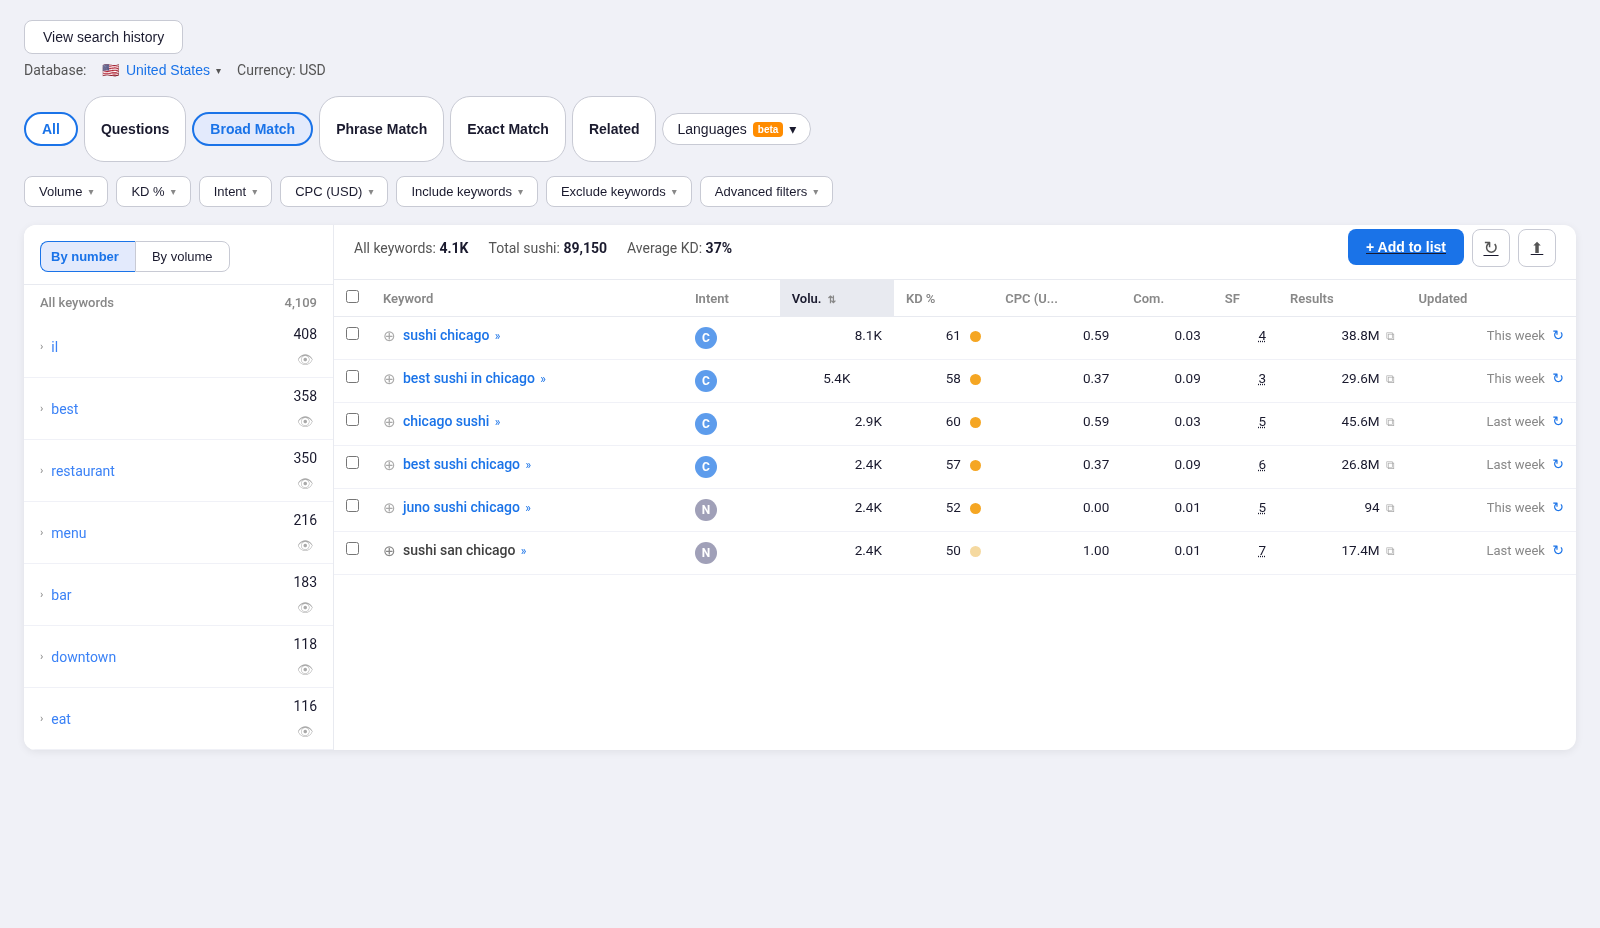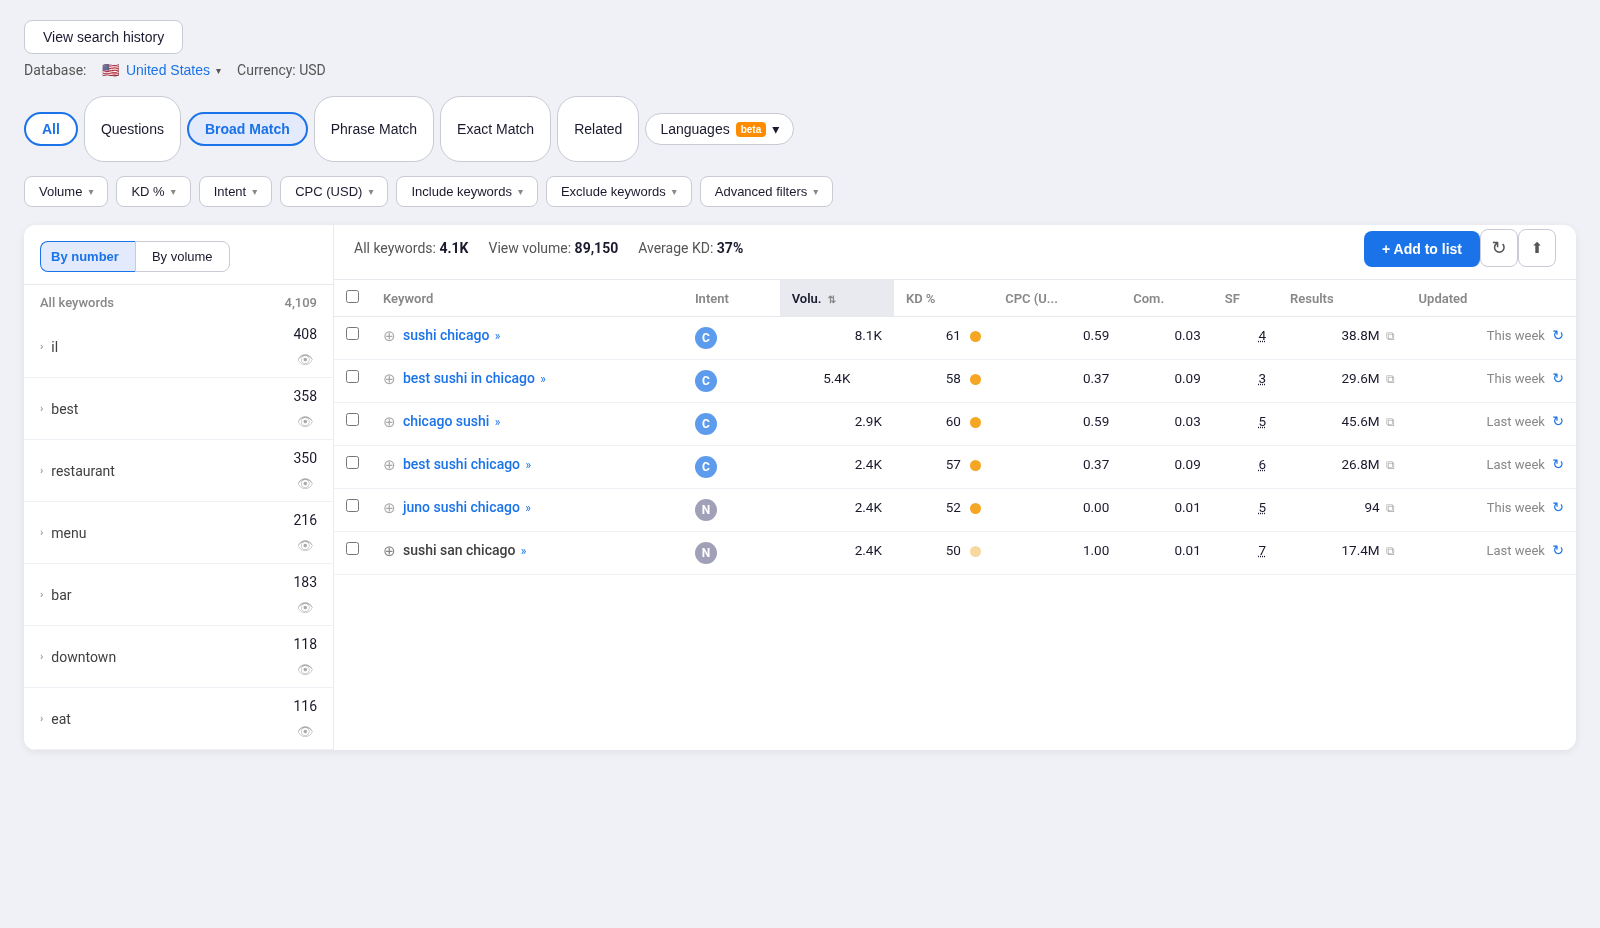--- a/index.html
+++ b/index.html
@@ -65,21 +65,21 @@
       gap: 6px;
       margin-bottom: 14px;
       flex-wrap: wrap;
     }
     .tab-btn {
       padding: 24px 16px;
       border-radius: 20px;
       border: 1.5px solid #c8cad4;
       background: #fff;
       font-size: 14px;
-      font-weight: 400;
+      font-weight: 700;
       color: #1a1a2e;
       cursor: pointer;
     }
     .tab-all {
       background: #fff;
       border: 2px solid #1a73e8;
       color: #1a73e8;
       padding: 7px 16px;
       border-radius: 20px;
       font-size: 14px;
@@ -192,21 +192,21 @@
       padding: 10px 16px;
       border-bottom: 1px solid #f0f1f7;
       cursor: pointer;
     }
     .sidebar-item-left {
       display: flex;
       align-items: center;
       gap: 8px;
     }
     .expand-icon { color: #888; font-size: 11px; }
-    .sidebar-keyword { font-size: 14px; color: #404040; }
+    .sidebar-keyword { font-size: 14px; color: #3b82f6; }
     .sidebar-item-right {
       display: flex;
       align-items: center;
       gap: 10px;
       flex-direction: column;
     }
     .sidebar-count { font-size: 14px; color: #1a1a2e; }
     .eye-icon { color: #aaa; font-size: 13px; }
     
     .content-area { flex: 1; min-width: 0; }
@@ -220,22 +220,23 @@
     .stats-row {
       display: flex;
       align-items: center;
       gap: 20px;
       font-size: 14px;
       color: #555;
     }
     .stat-bold { font-weight: 700; color: #1a1a2e; }
     .content-actions {
       display: flex;
-      align-items: flex-end;
-      gap: 0;
+      align-items: flex-start;
+      gap: 8px;
+      text-decoration: underline;
     }
     .add-to-list-btn {
       display: flex;
       align-items: center;
       gap: 6px;
       background: #1a73e8;
       color: #fff;
       border: none;
       border-radius: 8px;
       padding: 10px 18px;
@@ -509,21 +510,21 @@
 
     <div class="content-area">
 
       <div class="content-header">
         <div class="stats-row">
           <span>
             <span>All keywords:</span>
             <span class="stat-bold">4.1K</span>
           </span>
           <span>
-            <span>View volume:</span>
+            <span>Total sushi:</span>
             <span class="stat-bold">89,150</span>
           </span>
           <span>
             <span>Average KD:</span>
             <span class="stat-bold">37%</span>
           </span>
         </div>
         <div class="content-actions">
           <button class="add-to-list-btn">+ Add to list</button>
           <button class="icon-btn">

